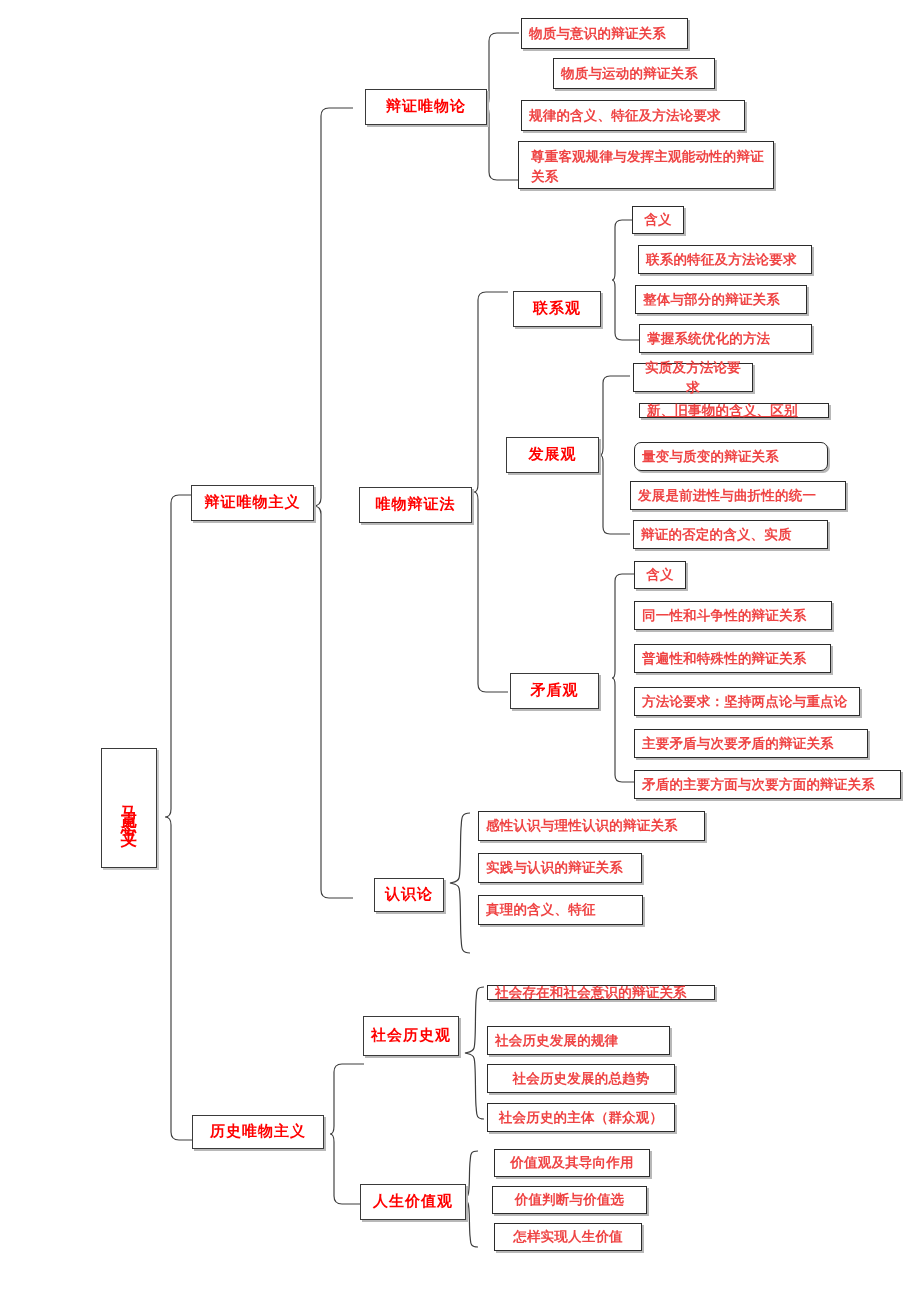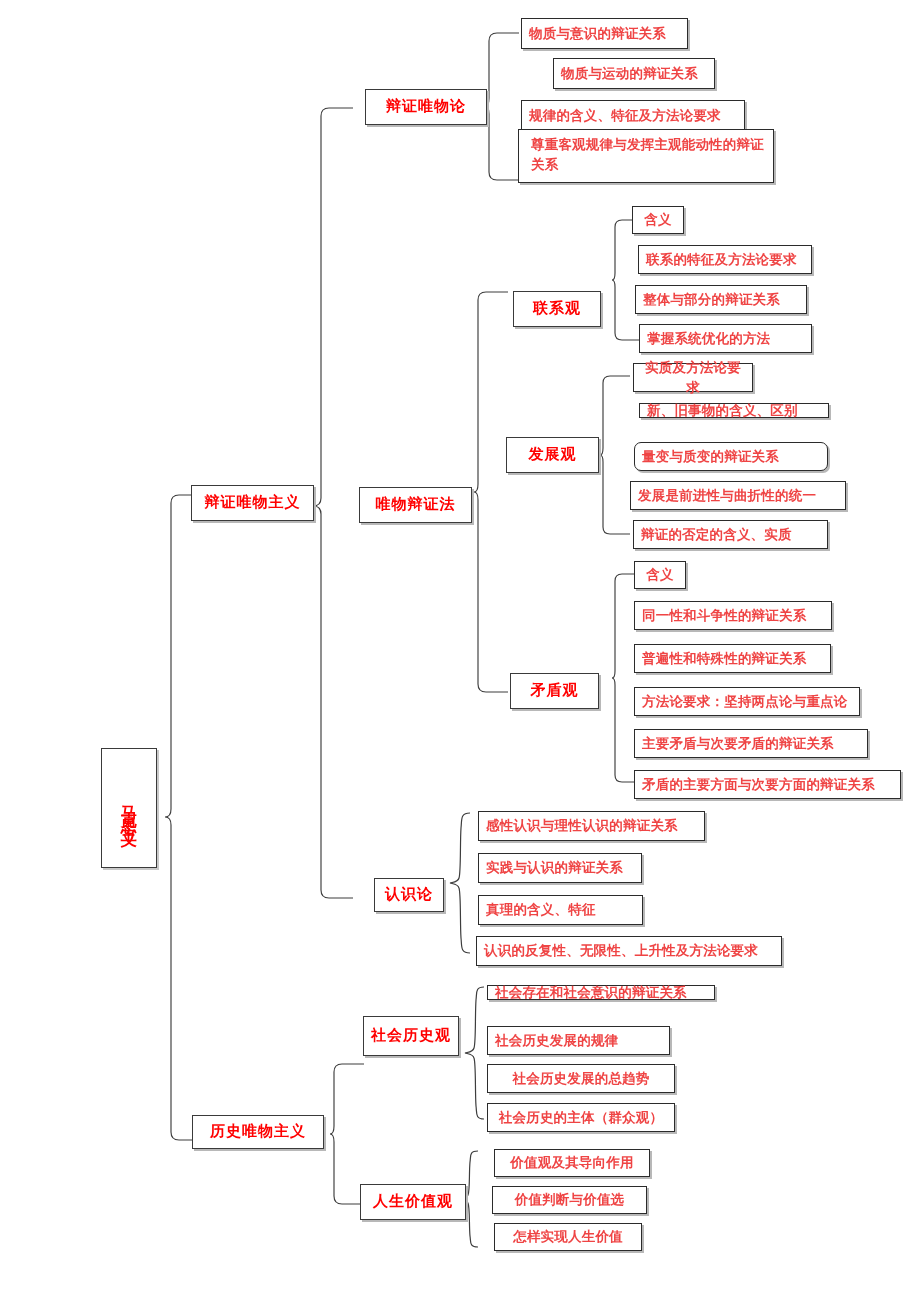--- a/index.html
+++ b/index.html
@@ -141,54 +141,53 @@
 
   <div class="node red" style="left:191px;top:485px;width:123px;height:36px;">辩证唯物主义</div>
 
   <div class="node red" style="left:192px;top:1115px;width:132px;height:34px;">历史唯物主义</div>
 
   <div class="node red" style="left:365px;top:89px;width:122px;height:36px;">辩证唯物论</div>
 
   <div class="node leaf" style="left:521px;top:18px;width:167px;height:31px;">物质与意识的辩证关系</div>
   <div class="node leaf" style="left:527px;top:58px;width:162px;height:31px;margin-left:26px;">物质与运动的辩证关系</div>
   <div class="node leaf" style="left:521px;top:100px;width:224px;height:31px;">规律的含义、特征及方法论要求</div>
-  <div class="node leaf wrap" style="left:518px;top:129px;width:256px;height:54px;padding-left:12px;">尊重客观规律与发挥主观能动性的辩证关系</div>
+  <div class="node leaf wrap" style="left:518px;top:141px;width:256px;height:48px;padding-left:12px;">尊重客观规律与发挥主观能动性的辩证关系</div>
 
   <div class="node red" style="left:359px;top:487px;width:113px;height:36px;">唯物辩证法</div>
 
   <div class="node red" style="left:513px;top:291px;width:88px;height:36px;">联系观</div>
 
   <div class="node leaf ctr" style="left:632px;top:206px;width:52px;height:28px;">含义</div>
   <div class="node leaf" style="left:638px;top:245px;width:174px;height:29px;">联系的特征及方法论要求</div>
   <div class="node leaf" style="left:635px;top:285px;width:172px;height:29px;">整体与部分的辩证关系</div>
   <div class="node leaf" style="left:639px;top:324px;width:173px;height:29px;">掌握系统优化的方法</div>
 
   <div class="node red" style="left:506px;top:437px;width:93px;height:36px;">发展观</div>
 
   <div class="node leaf ctr" style="left:633px;top:363px;width:120px;height:29px;">实质及方法论要求</div>
-  <div class="node leaf" style="left:639px;top:403px;width:190px;height:15px;">新、旧事物的含义、区别</div>
+  <div class="node leaf" style="left:639px;top:403px;width:190px;height:15px;text-decoration:underline;">新、旧事物的含义、区别</div>
   <div class="node leaf" style="left:634px;top:442px;width:194px;height:29px;border-radius:7px;">量变与质变的辩证关系</div>
   <div class="node leaf" style="left:630px;top:481px;width:216px;height:29px;">发展是前进性与曲折性的统一</div>
   <div class="node leaf" style="left:633px;top:520px;width:195px;height:29px;">辩证的否定的含义、实质</div>
 
   <div class="node red" style="left:510px;top:673px;width:89px;height:36px;">矛盾观</div>
 
   <div class="node leaf ctr" style="left:634px;top:561px;width:52px;height:28px;">含义</div>
   <div class="node leaf" style="left:634px;top:601px;width:198px;height:29px;">同一性和斗争性的辩证关系</div>
   <div class="node leaf" style="left:634px;top:644px;width:197px;height:29px;">普遍性和特殊性的辩证关系</div>
   <div class="node leaf" style="left:634px;top:687px;width:226px;height:29px;">方法论要求：坚持两点论与重点论</div>
   <div class="node leaf" style="left:634px;top:729px;width:234px;height:29px;">主要矛盾与次要矛盾的辩证关系</div>
   <div class="node leaf" style="left:634px;top:770px;width:267px;height:29px;">矛盾的主要方面与次要方面的辩证关系</div>
 
   <div class="node red" style="left:374px;top:878px;width:70px;height:34px;">认识论</div>
 
   <div class="node leaf" style="left:478px;top:811px;width:227px;height:30px;">感性认识与理性认识的辩证关系</div>
   <div class="node leaf" style="left:478px;top:853px;width:164px;height:30px;">实践与认识的辩证关系</div>
   <div class="node leaf" style="left:478px;top:895px;width:165px;height:30px;">真理的含义、特征</div>
-  <div class="node leaf" style="left:476px;top:936px;width:306px;height:30px;">认识的反复性、无限性、上升性及方法论要求</div>
 
   <div class="node red" style="left:363px;top:1016px;width:96px;height:40px;">社会历史观</div>
 
   <div class="node leaf" style="left:487px;top:985px;width:228px;height:15px;">社会存在和社会意识的辩证关系</div>
   <div class="node leaf" style="left:487px;top:1026px;width:183px;height:29px;">社会历史发展的规律</div>
   <div class="node leaf ctr" style="left:487px;top:1064px;width:188px;height:29px;">社会历史发展的总趋势</div>
   <div class="node leaf ctr" style="left:487px;top:1103px;width:188px;height:29px;">社会历史的主体（群众观）</div>
 
   <div class="node red" style="left:360px;top:1184px;width:106px;height:36px;">人生价值观</div>
 

